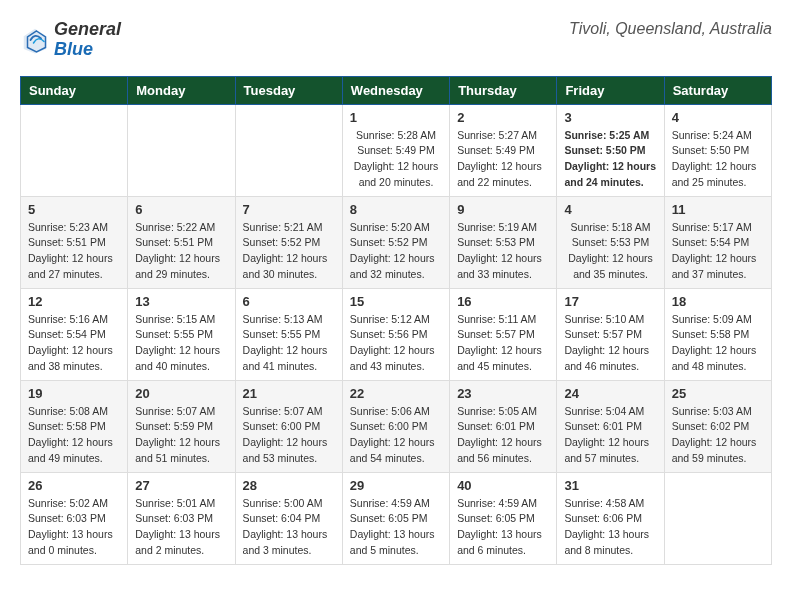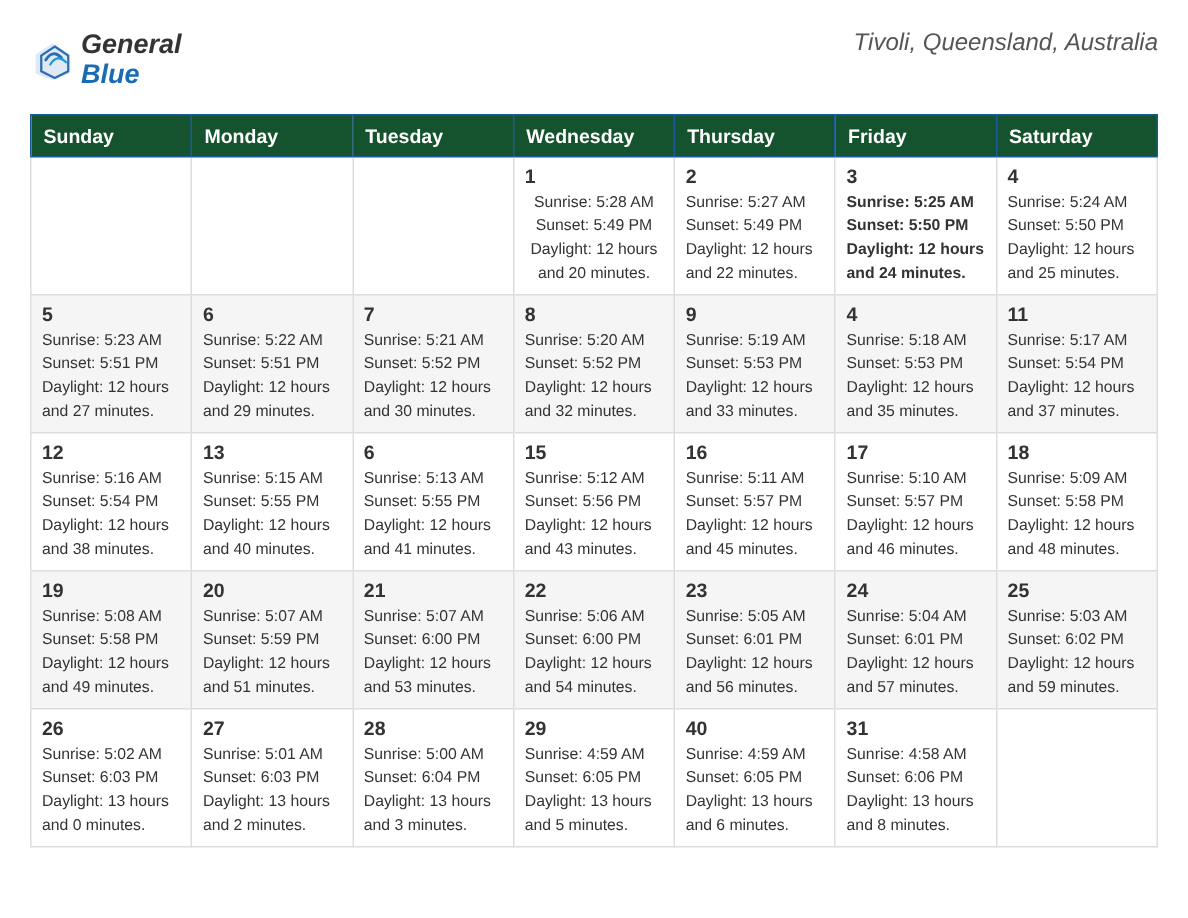--- a/index.html
+++ b/index.html
@@ -177,21 +177,21 @@
 Daylight: 12 hours and 32 minutes.</div>
         </td>
         <td>
           <div class="day-number">9</div>
           <div class="day-info" style="white-space: pre-line;">Sunrise: 5:19 AM
 Sunset: 5:53 PM
 Daylight: 12 hours and 33 minutes.</div>
         </td>
         <td>
           <div class="day-number">4</div>
-          <div class="day-info" style="white-space: pre-line;">Sunrise: 5:18 AM
+          <div class="day-info" style="white-space: pre-line; text-align: center;">Sunrise: 5:18 AM
 Sunset: 5:53 PM
 Daylight: 12 hours and 35 minutes.</div>
         </td>
         <td>
           <div class="day-number">11</div>
           <div class="day-info" style="white-space: pre-line;">Sunrise: 5:17 AM
 Sunset: 5:54 PM
 Daylight: 12 hours and 37 minutes.</div>
         </td>
       </tr>

